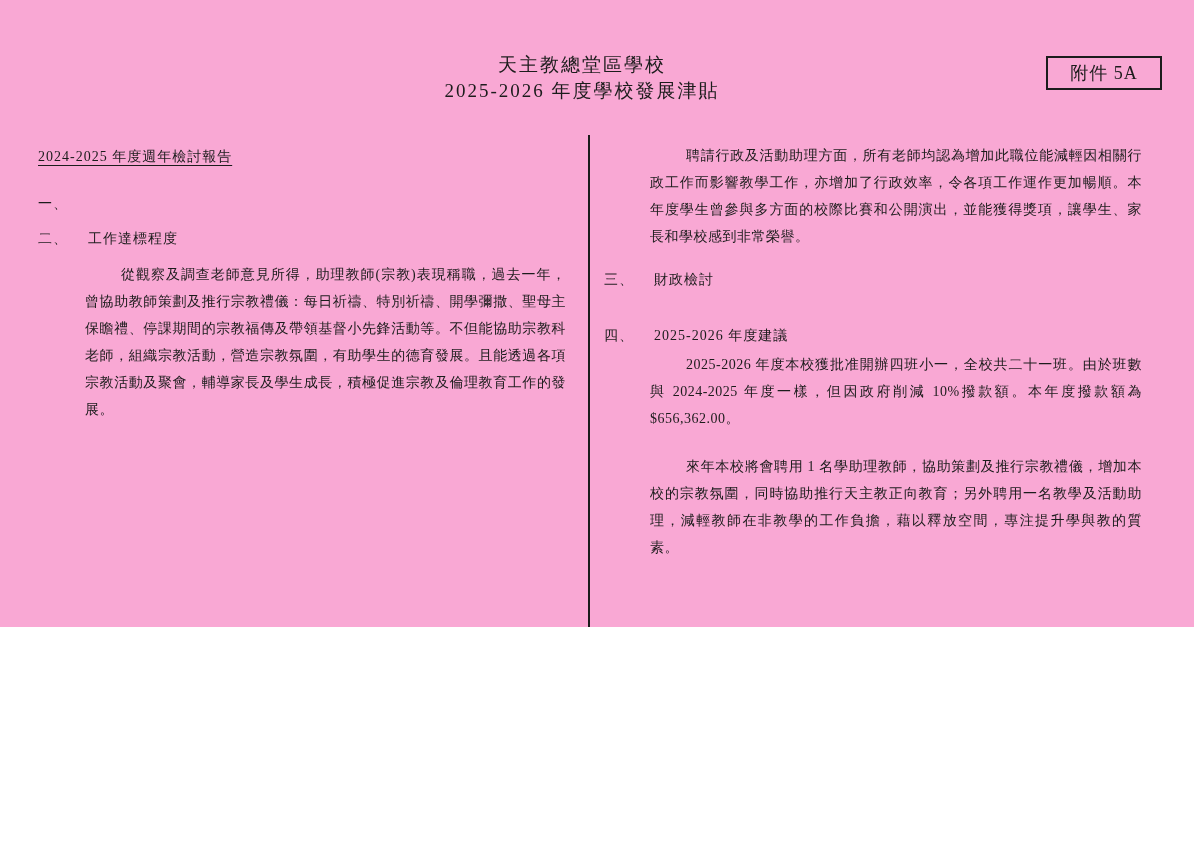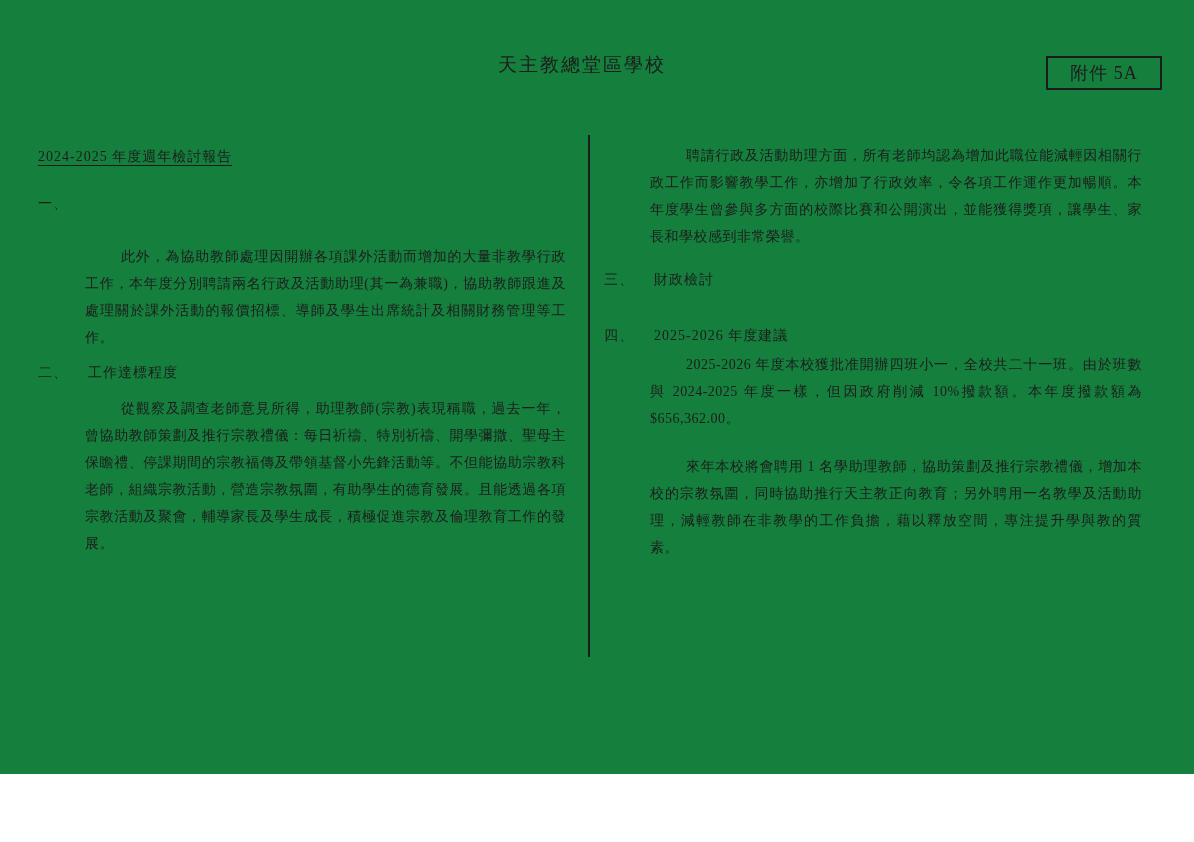--- a/index.html
+++ b/index.html
@@ -5,22 +5,22 @@
   html, body {
     margin: 0;
     padding: 0;
     background: #ffffff;
     font-family: "Liberation Serif", "DejaVu Serif", serif;
     color: #1c1c1c;
   }
   .page {
     position: relative;
     width: 1194px;
-    height: 774px;
-    background: #15803d;
+    height: 627px;
+    background: #f9a8d4;
     overflow: hidden;
   }
   
   .title-block {
     position: absolute;
     left: 0;
     top: 52px;
     width: 1164px;
     text-align: center;
     font-size: 19px;
@@ -116,35 +116,35 @@
     font-size: 15px;
   }
 </style>
 </head>
 <body>
 
 <div class="page">
 
   <div class="title-block">
     <div>天主教總堂區學校</div>
+    <div>2025-2026 年度學校發展津貼</div>
   </div>
 
   <div class="attachment-box">
     <span>附件 5A</span>
   </div>
 
   <div class="report-heading">
     <span>2024-2025 年度週年檢討報告</span>
   </div>
 
   <div class="col col-left">
     <div class="sec-head">
       <span class="num">一、</span>
     </div>
-    <p class="para mt-pp">此外，為協助教師處理因開辦各項課外活動而增加的大量非教學行政工作，本年度分別聘請兩名行政及活動助理(其一為兼職)，協助教師跟進及處理關於課外活動的報價招標、導師及學生出席統計及相關財務管理等工作。</p>
     <div class="sec-head mt-h">
       <span class="num">二、</span>
       <span>工作達標程度</span>
     </div>
     <p class="para mt-p">從觀察及調查老師意見所得，助理教師(宗教)表現稱職，過去一年，曾協助教師策劃及推行宗教禮儀：每日祈禱、特別祈禱、開學彌撒、聖母主保瞻禮、停課期間的宗教福傳及帶領基督小先鋒活動等。不但能協助宗教科老師，組織宗教活動，營造宗教氛圍，有助學生的德育發展。且能透過各項宗教活動及聚會，輔導家長及學生成長，積極促進宗教及倫理教育工作的發展。</p>
   </div>
 
   <div class="column-divider"></div>
 
   <div class="col col-right">

